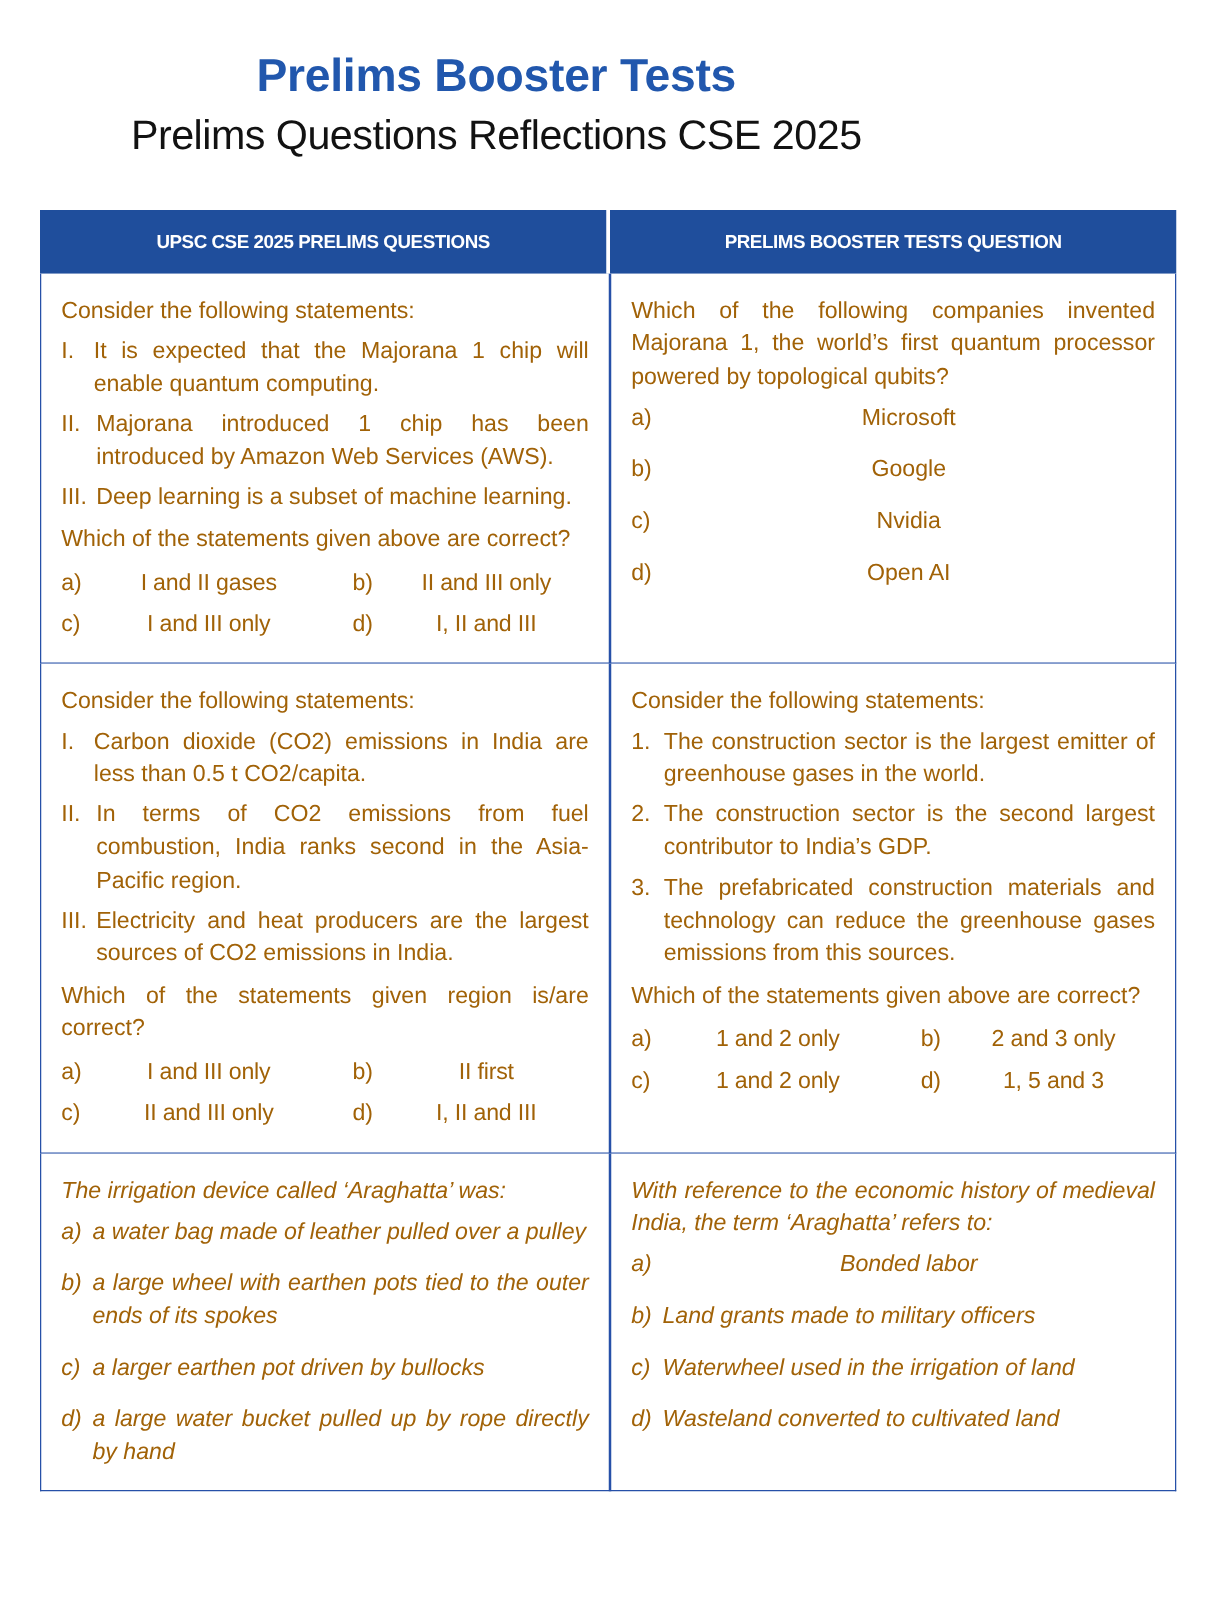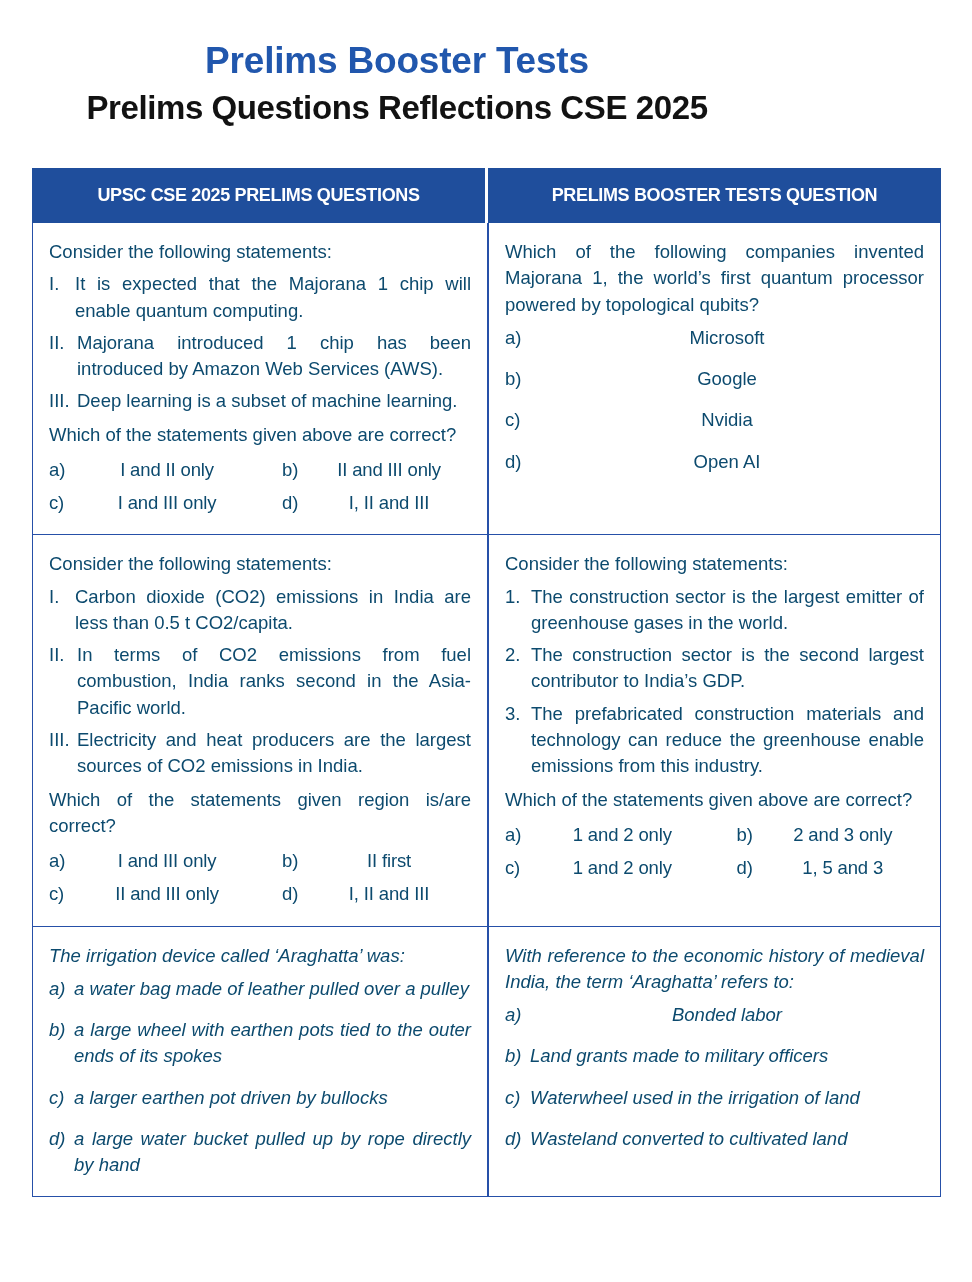--- a/index.html
+++ b/index.html
@@ -29,21 +29,21 @@
   .main-title {
     font-size: 37px;
     font-weight: bold;
     color: #2157ad;
     letter-spacing: -0.2px;
     line-height: 1.05;
     margin: 0;
   }
   .sub-title {
     font-size: 33px;
-    font-weight: bold;
+    font-weight: normal;
     color: #121212;
     letter-spacing: -0.4px;
     line-height: 1.1;
     margin: 9px 0 0 0;
   }
 
   
   .qtable {
     position: absolute;
     left: 32px;
@@ -52,40 +52,40 @@
     border-collapse: separate;
     border-spacing: 0;
     table-layout: fixed;
   }
   .qtable col.c1 { width: 456px; }
   .qtable col.c2 { width: 453px; }
 
   .qtable th {
     background: #1f4e9c;
     color: #ffffff;
-    font-size: 18px;
+    font-size: 15px;
     font-weight: bold;
     letter-spacing: -0.35px;
     text-align: center;
     padding: 17px 8px 17px 8px;
     border: none;
     vertical-align: middle;
   }
   .qtable th.head-left  { border-right: 3px solid #ffffff; }
 
   .qtable td {
     vertical-align: top;
     background: #ffffff;
     padding: 16px 16px 18px 16px;
     border-bottom: 1.6px solid #2650a8;
     border-right: 1.6px solid #2650a8;
     border-left: 1.6px solid #2650a8;
     font-size: 18.5px;
     line-height: 1.42;
-    color: #0c4a6e;
+    color: #a16207;
   }
   .qtable td.cell-left  { border-right: 0.8px solid #2650a8; }
   .qtable tr:last-child td { border-bottom: 1.9px solid #2650a8; font-style: italic; }
 
   
   .stem {
     margin: 0 0 2px 0;
     text-align: justify;
     text-justify: inter-word;
   }
@@ -190,21 +190,21 @@
               </li>
               <li class="stmt">
                 <span class="stmt-marker">III.</span>
                 <span class="stmt-text">Deep learning is a subset of machine learning.</span>
               </li>
             </ul>
             <p class="closing">Which of the statements given above are correct?</p>
             <div class="opts-grid tight">
               <div class="opt-row g-a">
                 <span class="opt-marker">a)</span>
-                <span class="opt-text no-justify">I and II only</span>
+                <span class="opt-text no-justify">I and II gases</span>
               </div>
               <div class="opt-row g-b">
                 <span class="opt-marker">b)</span>
                 <span class="opt-text no-justify">II and III only</span>
               </div>
               <div class="opt-row g-c">
                 <span class="opt-marker">c)</span>
                 <span class="opt-text no-justify">I and III only</span>
               </div>
               <div class="opt-row g-d">
@@ -238,21 +238,21 @@
         <tr>
           <td class="cell-left">
             <p class="stem no-justify">Consider the following statements:</p>
             <ul class="stmt-list">
               <li class="stmt">
                 <span class="stmt-marker narrow">I.</span>
                 <span class="stmt-text">Carbon dioxide (CO2) emissions in India are less than 0.5 t CO2/capita.</span>
               </li>
               <li class="stmt">
                 <span class="stmt-marker">II.</span>
-                <span class="stmt-text">In terms of CO2 emissions from fuel combustion, India ranks second in the Asia-Pacific world.</span>
+                <span class="stmt-text">In terms of CO2 emissions from fuel combustion, India ranks second in the Asia-Pacific region.</span>
               </li>
               <li class="stmt">
                 <span class="stmt-marker">III.</span>
                 <span class="stmt-text">Electricity and heat producers are the largest sources of CO2 emissions in India.</span>
               </li>
             </ul>
             <p class="closing">Which of the statements given region is/are correct?</p>
             <div class="opts-grid tight">
               <div class="opt-row g-a">
                 <span class="opt-marker">a)</span>
@@ -278,21 +278,21 @@
               <li class="stmt">
                 <span class="stmt-marker narrow">1.</span>
                 <span class="stmt-text">The construction sector is the largest emitter of greenhouse gases in the world.</span>
               </li>
               <li class="stmt">
                 <span class="stmt-marker narrow">2.</span>
                 <span class="stmt-text">The construction sector is the second largest contributor to India’s GDP.</span>
               </li>
               <li class="stmt">
                 <span class="stmt-marker narrow">3.</span>
-                <span class="stmt-text">The prefabricated construction materials and technology can reduce the greenhouse enable emissions from this industry.</span>
+                <span class="stmt-text">The prefabricated construction materials and technology can reduce the greenhouse gases emissions from this sources.</span>
               </li>
             </ul>
             <p class="closing">Which of the statements given above are correct?</p>
             <div class="opts-grid tight">
               <div class="opt-row g-a">
                 <span class="opt-marker">a)</span>
                 <span class="opt-text no-justify">1 and 2 only</span>
               </div>
               <div class="opt-row g-b">
                 <span class="opt-marker">b)</span>

